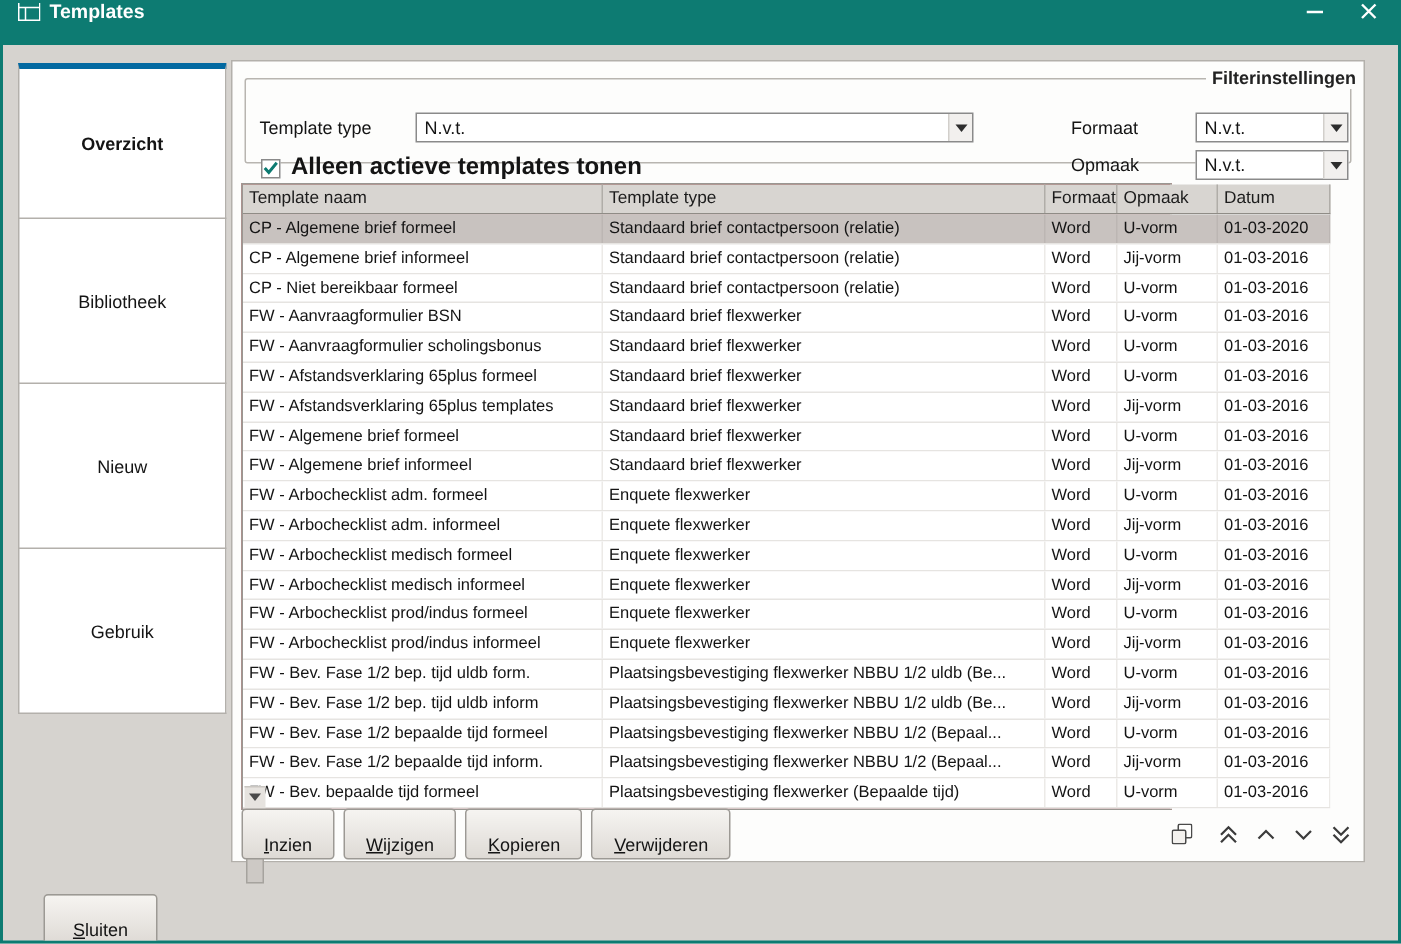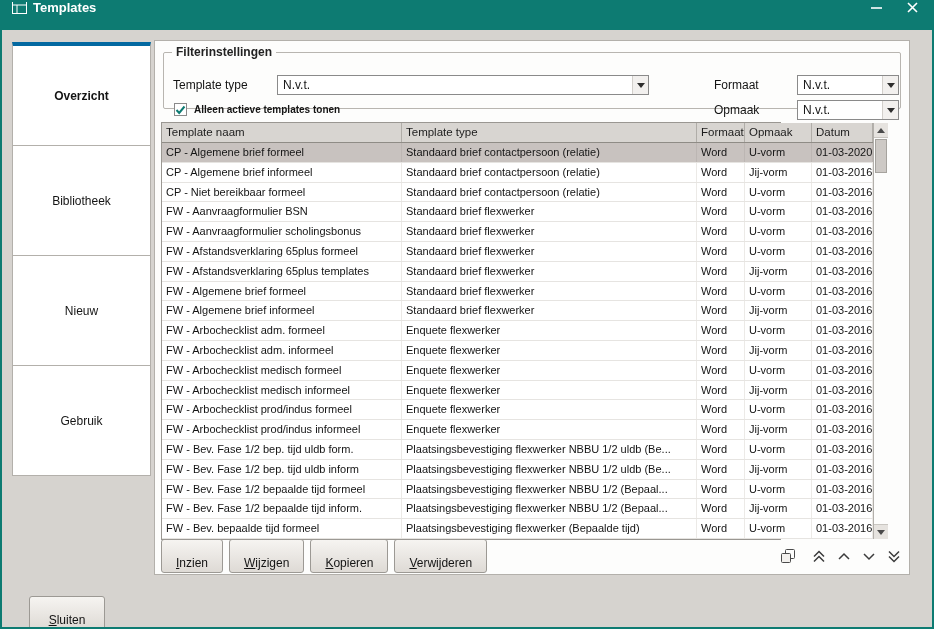--- a/index.html
+++ b/index.html
@@ -24,37 +24,37 @@
   .side-tab:first-child { border-top:4px solid #0369a1; height:104px; }
   .side-tab.active { font-weight:bold; }
 
   
   .panel { position:absolute; left:152px; top:38px; width:756px; height:535px;
            background:#fdfdfc; border:1px solid #b3b0ab; }
 
   
   .filters { position:absolute; left:8px; top:4px; width:738px; height:64px;
              border:1px solid #b8b5b0; border-radius:2px; }
-  .filters legend { font-size:12px; font-weight:bold; color:#222; margin-left:8px; padding:0 4px; }
+  .filters legend { font-size:12px; font-weight:bold; color:#222; margin-left:8px; padding:0 4px;text-align:right; }
   .f-label { position:absolute; font-size:12px; color:#141414; line-height:20px; }
   .combo { position:absolute; height:20px; background:#fff; border:1px solid #8a8a8a;
            display:flex; align-items:center; cursor:pointer; }
   .combo-val { flex:1; font-size:12px; padding-left:5px; color:#141414; white-space:nowrap; overflow:hidden; }
   .combo-btn { width:16px; height:100%; display:flex; align-items:center; justify-content:center;
                border-left:1px solid #d2cfcb; background:#f2f0ee; }
   .tri-down { width:0; height:0; border-left:4px solid transparent; border-right:4px solid transparent;
               border-top:5px solid #2d2d2d; }
   .checkrow { position:absolute; left:10px; top:44px; display:flex; align-items:center; gap:7px; cursor:pointer; }
   .checkbox { width:13px; height:13px; background:#fff; border:1px solid #8a8a8a;
               display:flex; align-items:center; justify-content:center; }
-  .check-label { font-size:10px; font-weight:bold; color:#141414; }
+  .check-label { font-size:16px; font-weight:bold; color:#141414; }
 
   
   .table-area { position:absolute; left:6px; top:81px; width:620px; height:418px;
-                display:flex; border:1px solid #9a9792; background:#7f1d1d; }
+                display:flex; border:1px solid #9a9792; background:#7f1d1d;flex-direction:column; }
   .tmain { width:725px; display:flex; flex-direction:column; }
   .thead { height:20px; display:flex; background:#d8d5d1; border-bottom:1px solid #8f8c86;
            font-size:11.5px; color:#1c1c1c; }
   .thead .tcell { line-height:19px; border-right:1px solid #b0ada8; cursor:pointer; }
   .tbody { flex:1; overflow:hidden; background:#fff; }
   .trow { height:19.8px; display:flex; border-bottom:1px solid #e6e4e1; font-size:11px;
           color:#141414; cursor:pointer; background:#fff; }
   .trow .tcell { line-height:18.5px; border-right:1px solid #eceae7; }
   .trow.selected { background:#c8c2bf; }
   .trow.selected .tcell { border-right-color:#bcb6b3; }

